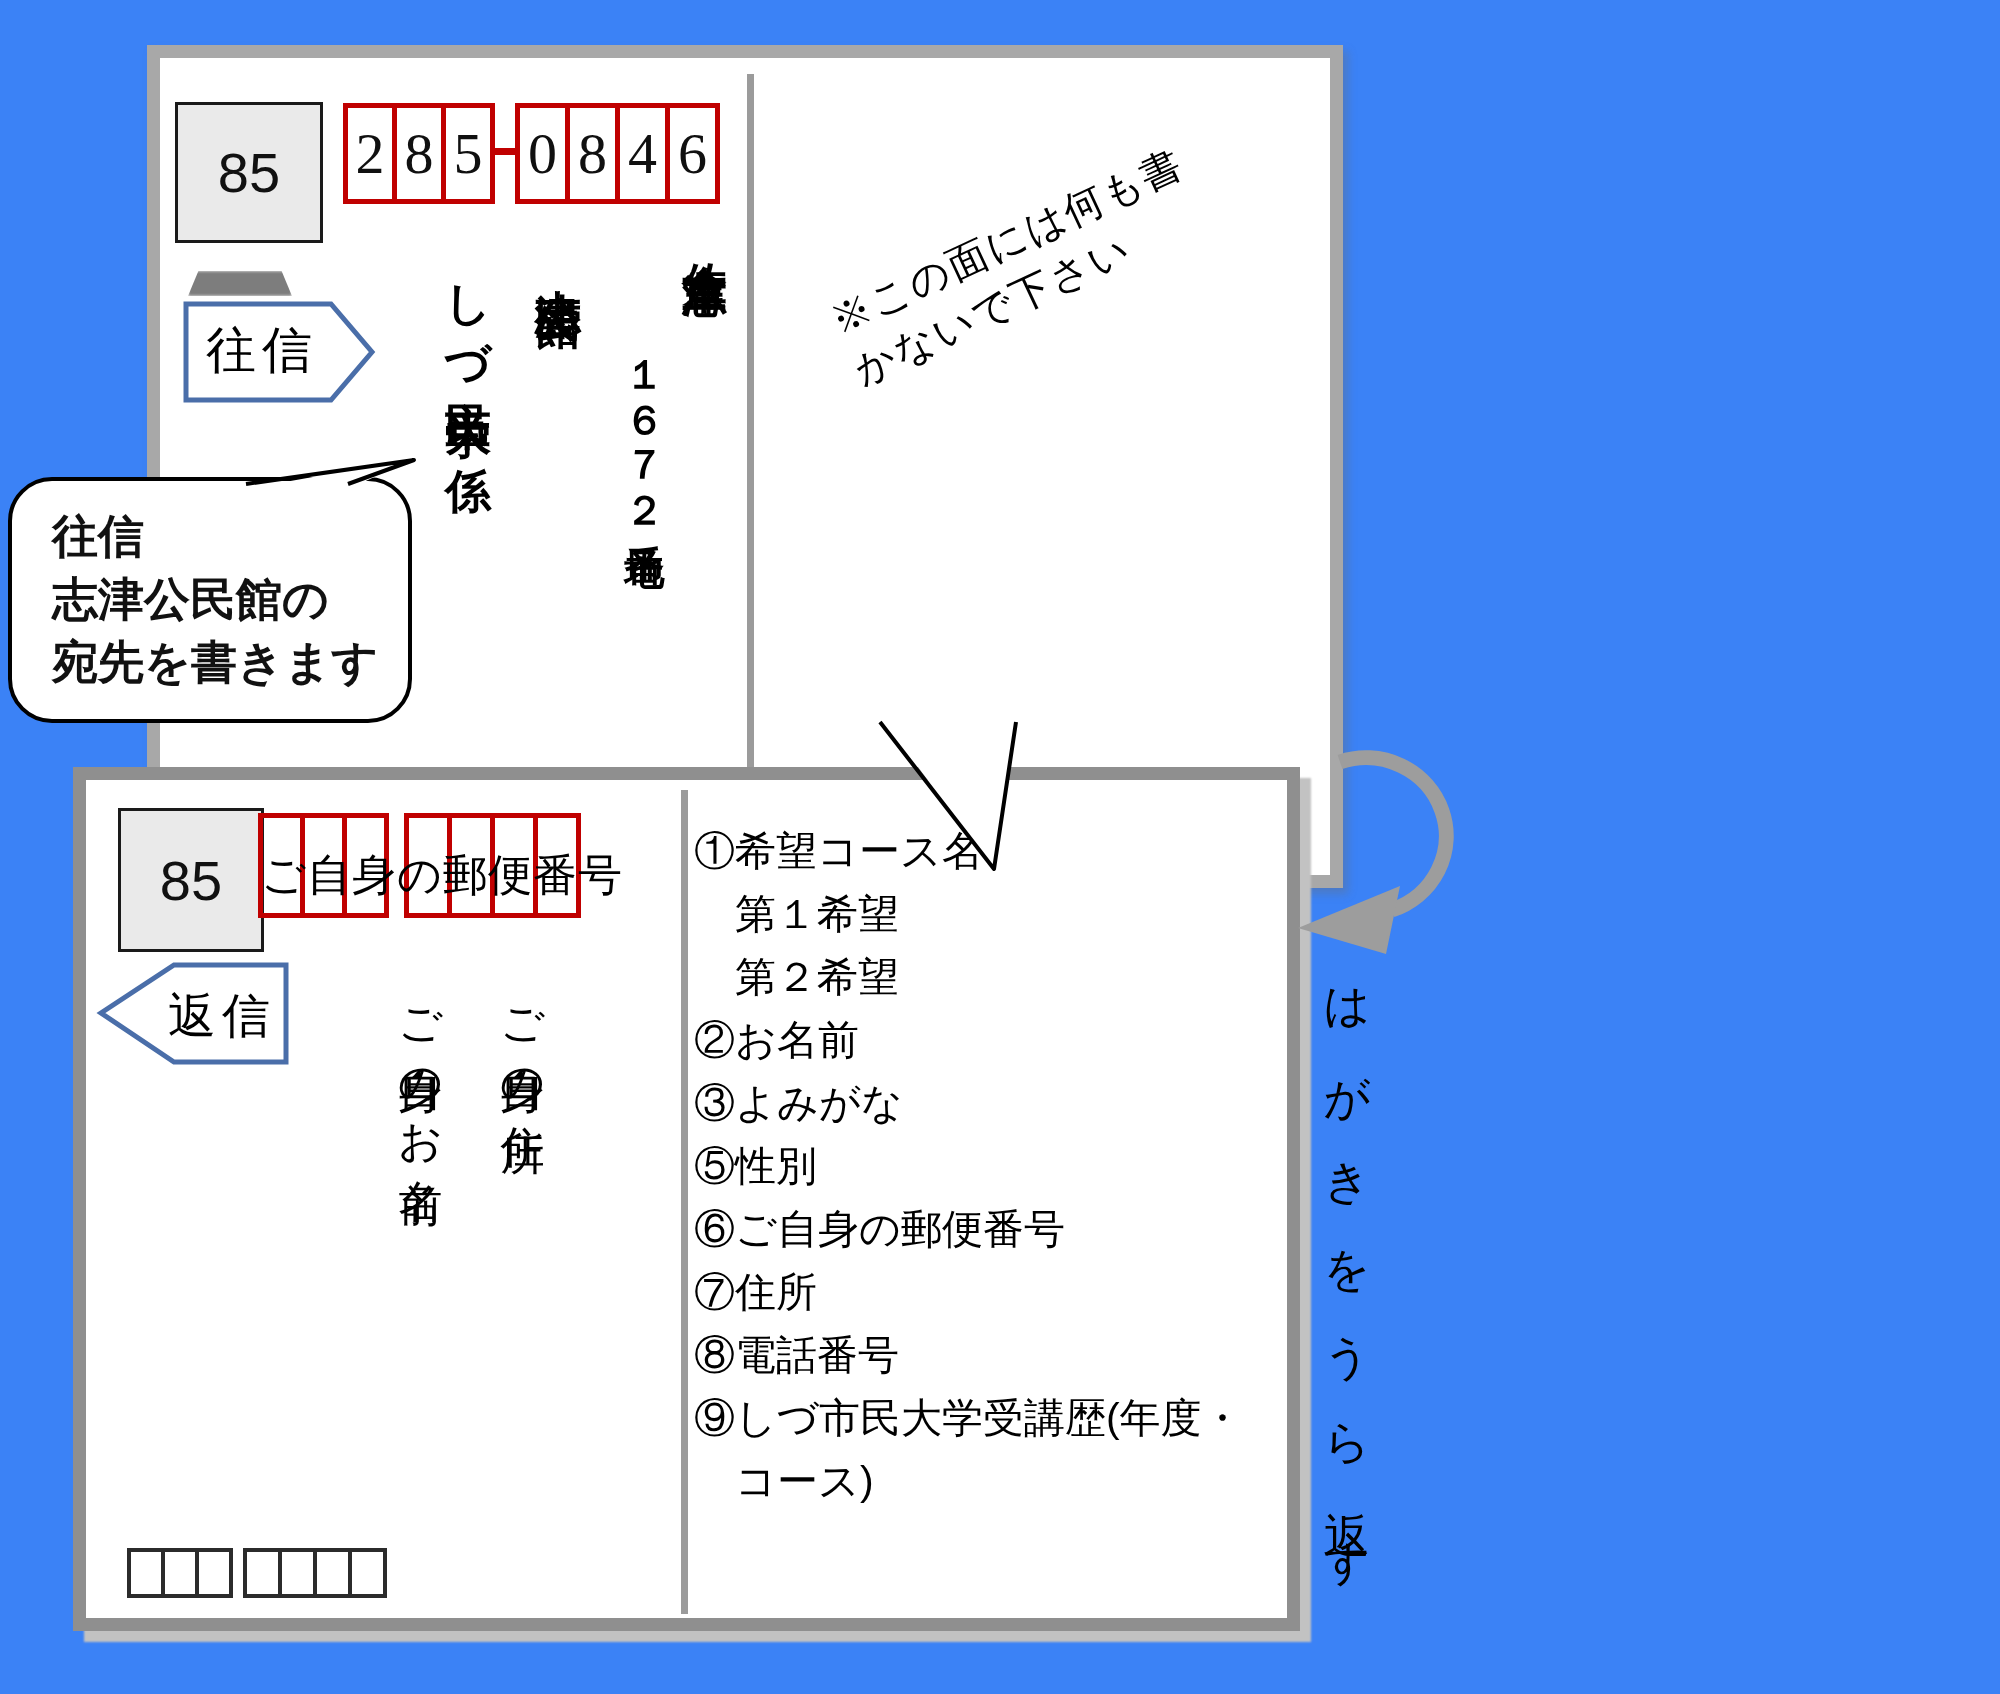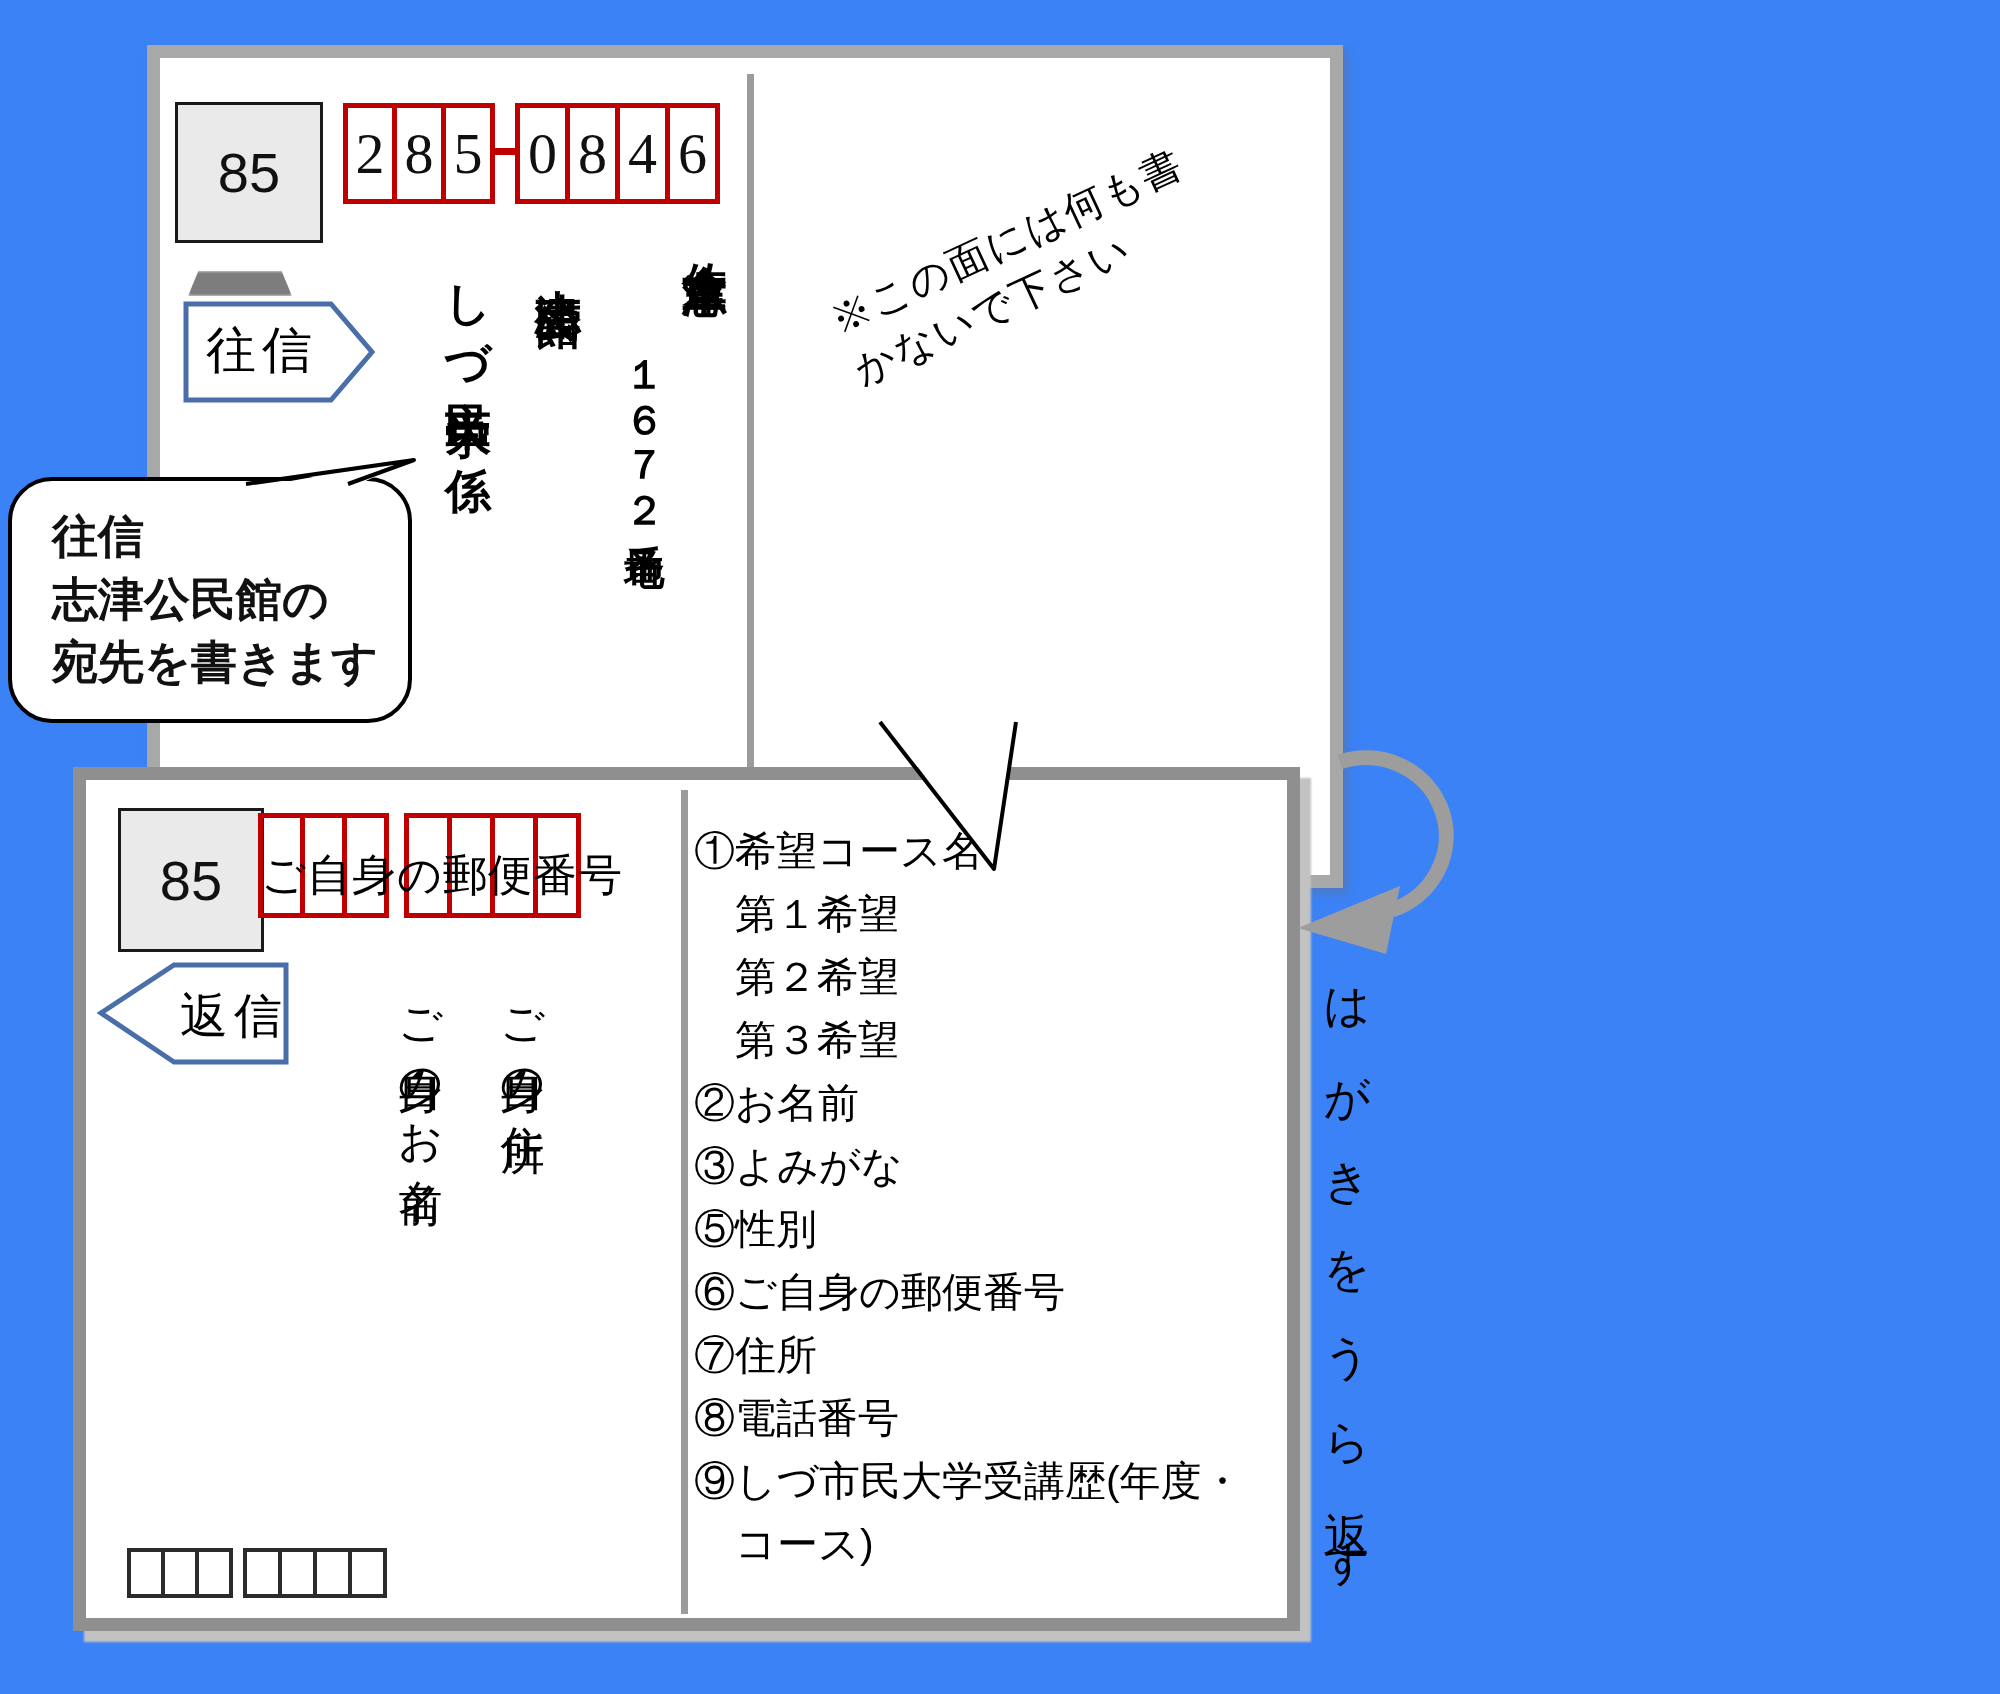--- a/index.html
+++ b/index.html
@@ -150,32 +150,31 @@
     <div class="cell" style="width:48px;height:105px;"></div>
     <div class="cell" style="width:48px;height:105px;"></div>
     <div class="cell" style="width:48px;height:105px;"></div>
     <div class="cell" style="width:48px;height:105px;"></div>
   </div>
   <div id="postal-hint">ご自身の郵便番号</div>
 
   <svg class="zbot" style="left:96px;top:961px;" width="196" height="106">
     <polygon points="78,4 190,4 190,101 78,101 5,52" fill="#ffffff" stroke="#4a6ea9" stroke-width="5"></polygon>
   </svg>
-  <div class="flag-label zbot" style="left:168px;top:984px;font-size:48px;margin-left:12px;">返信</div>
+  <div class="flag-label zbot" style="left:168px;top:984px;font-size:48px;">返信</div>
 
   <div class="vtext zbot" style="left:494px;top:980px;font-size:44px;letter-spacing:3px;">ご自身の住所</div>
   <div class="vtext zbot" style="left:392px;top:980px;font-size:44px;letter-spacing:3px;">ご自身のお名前</div>
 
   <div class="vline zbot" style="left:681px;top:790px;width:7px;height:824px;"></div>
 
   <div id="item-list">
     <span>①希望コース名</span>
     <span>　第１希望</span>
     <span>　第２希望</span>
-    <span>　第３希望</span>
     <span>②お名前</span>
     <span>③よみがな</span>
     <span>⑤性別</span>
     <span>⑥ご自身の郵便番号</span>
     <span>⑦住所</span>
     <span>⑧電話番号</span>
     <span>⑨しづ市民大学受講歴(年度・</span>
     <span>　コース)</span>
   </div>
 

